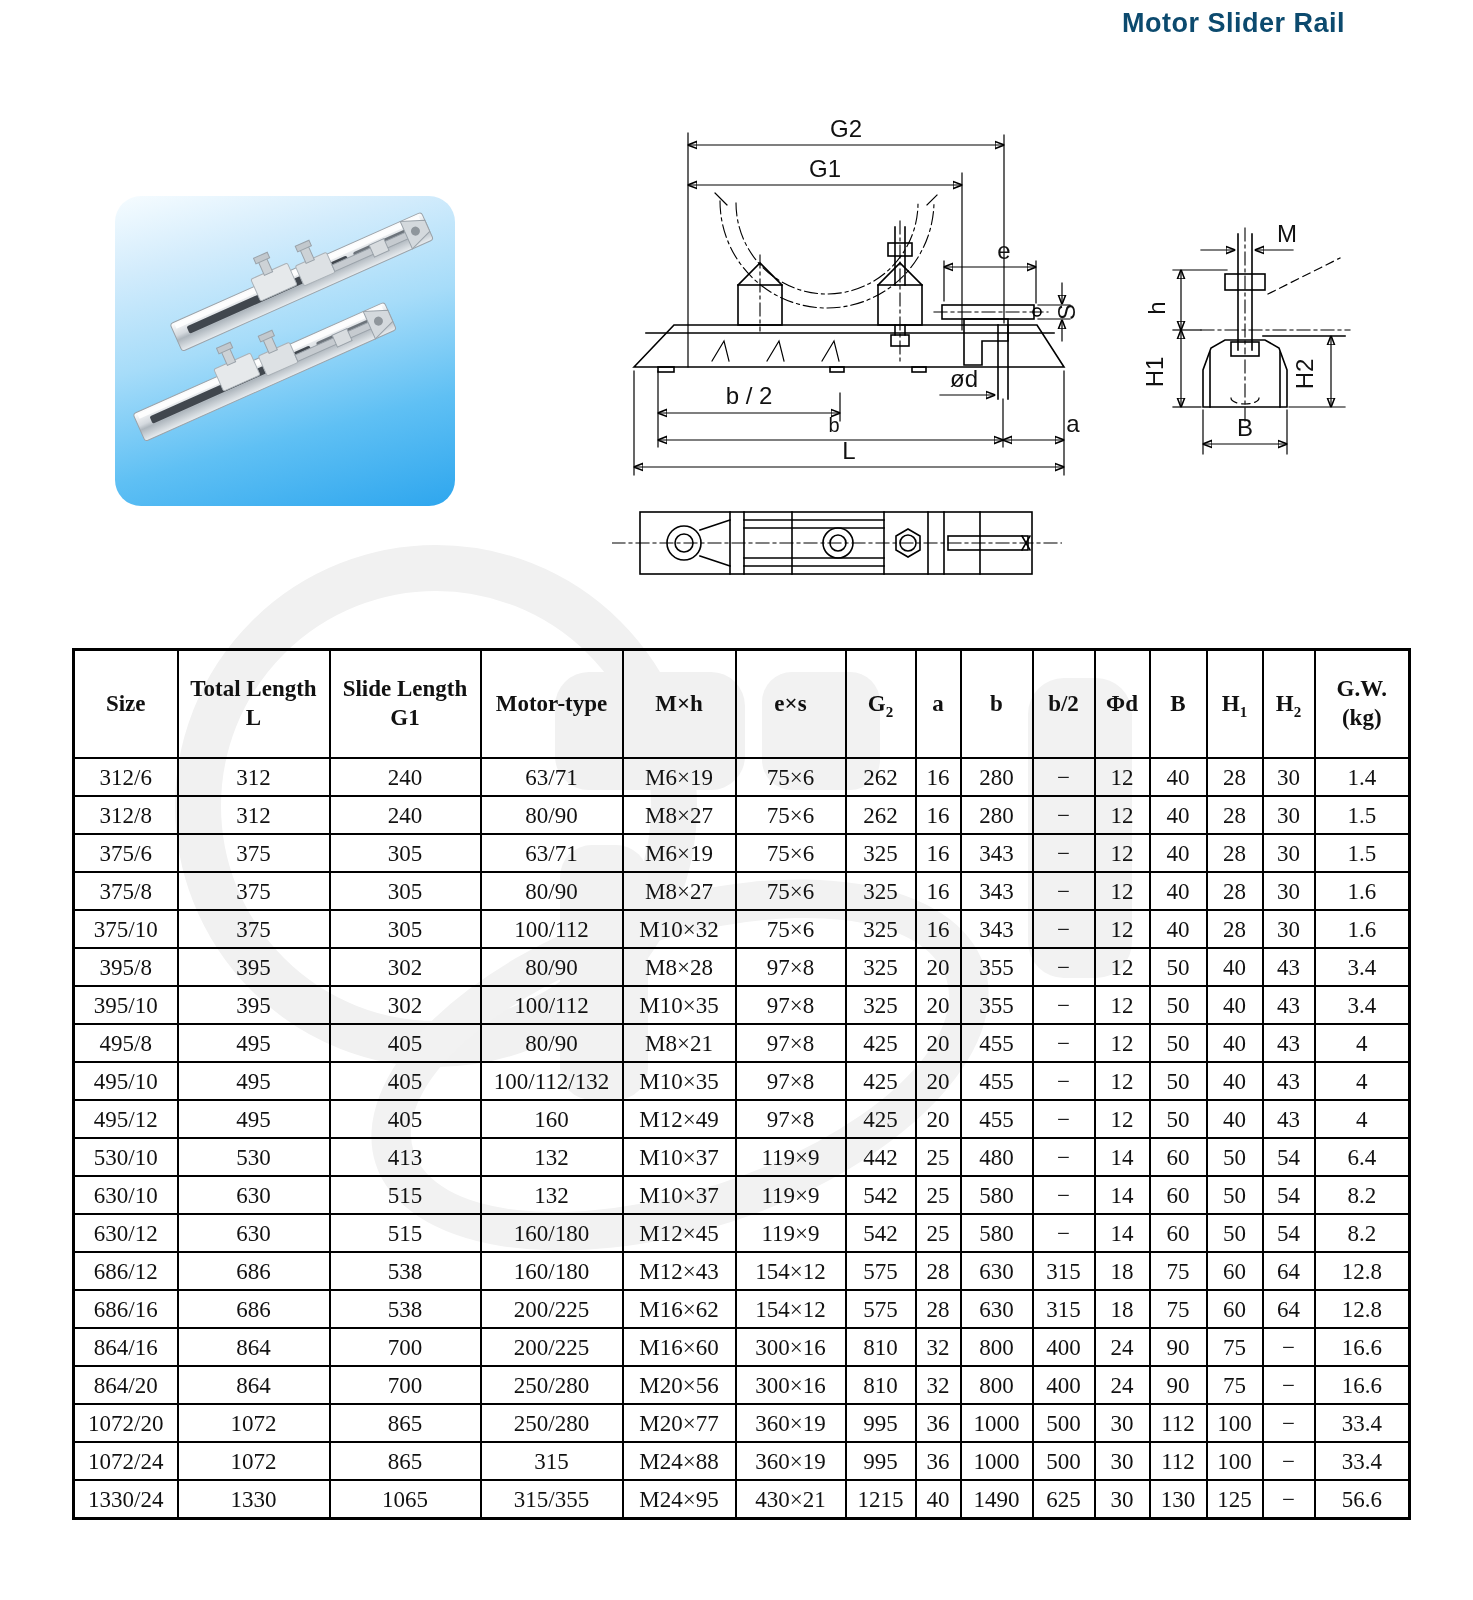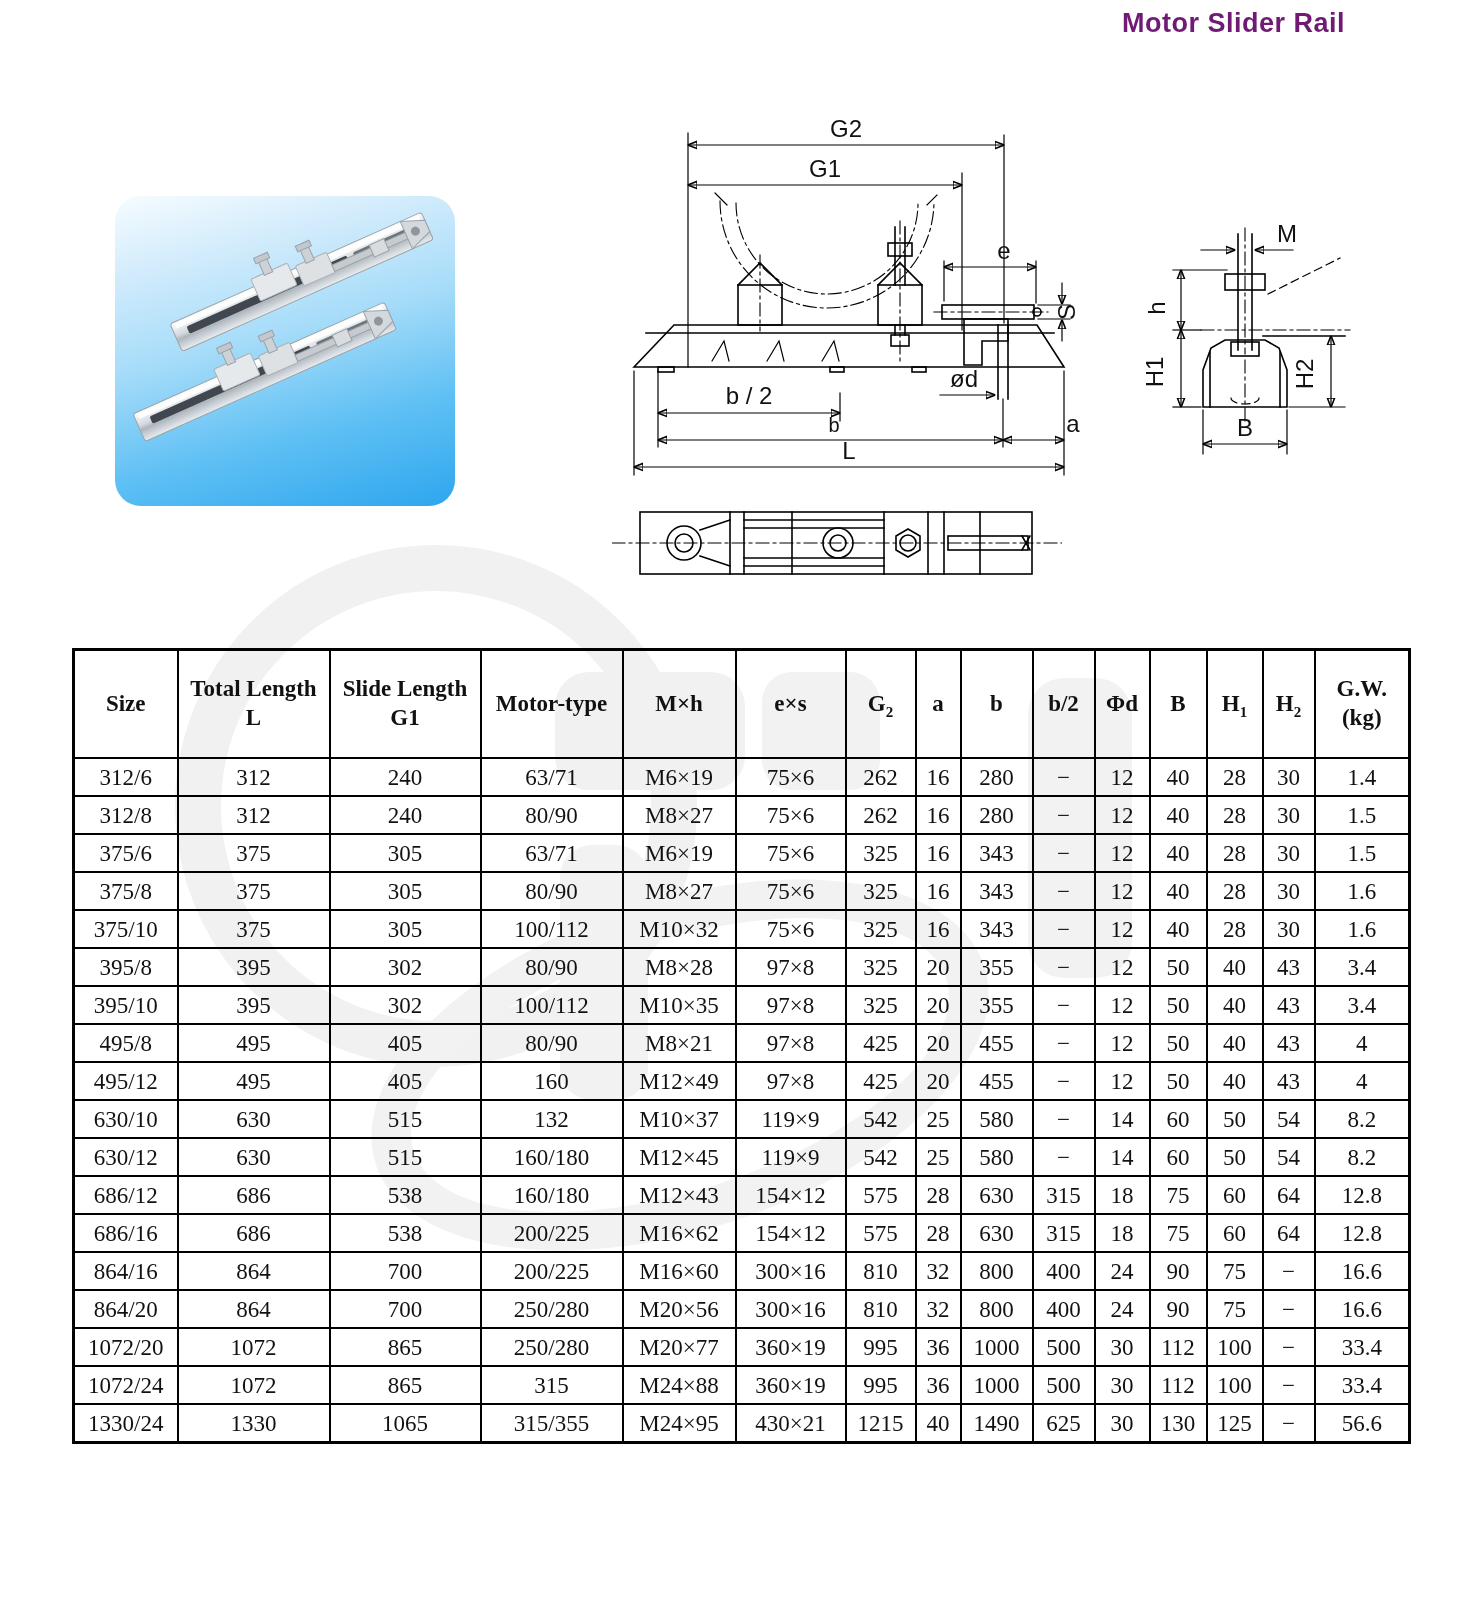--- a/index.html
+++ b/index.html
@@ -11,21 +11,21 @@
   .wm{position:absolute;z-index:0;}
   .wm-ring{left:175px;top:545px;width:430px;height:430px;border:46px solid #f1f1f1;border-radius:50%;}
   .wm-swoosh{left:360px;top:900px;width:560px;height:250px;border:40px solid #f2f2f2;border-radius:50%;transform:rotate(-18deg);}
   .wm-bar1{left:555px;top:672px;width:190px;height:118px;background:#f1f1f1;border-radius:34px;}
   .wm-bar2{left:1028px;top:678px;width:104px;height:300px;background:#f2f2f2;border-radius:36px;}
   .wm-bar3{left:762px;top:672px;width:118px;height:118px;background:#f2f2f2;border-radius:30px;}
   .wm-bar4{left:560px;top:845px;width:88px;height:255px;background:#f2f2f2;border-radius:32px;}
   
   .page-title{
     position:absolute;z-index:2;left:1122px;top:8px;
-    font-family:"Liberation Sans",sans-serif;font-weight:bold;font-size:27px;color:#701a75;
+    font-family:"Liberation Sans",sans-serif;font-weight:bold;font-size:27px;color:#0c4a6e;
     letter-spacing:0.5px;white-space:nowrap;
   }
   
   .photo{
     position:absolute;z-index:1;left:115px;top:196px;width:340px;height:310px;
     border-radius:26px;overflow:hidden;
     background:linear-gradient(165deg,#f6fcff 0%,#d3ecfc 20%,#a6dcf9 45%,#5fc0f4 72%,#2ea6ee 100%);
   }
   
   .draw{position:absolute;z-index:1;}
@@ -439,35 +439,69 @@
           <td>20</td>
           <td>455</td>
           <td>−</td>
           <td>12</td>
           <td>50</td>
           <td>40</td>
           <td>43</td>
           <td>4</td>
         </tr>
         <tr>
+          <td>495/10</td>
+          <td>495</td>
+          <td>405</td>
+          <td>100/112/132</td>
+          <td>M10×35</td>
+          <td>97×8</td>
+          <td>425</td>
+          <td>20</td>
+          <td>455</td>
+          <td>−</td>
+          <td>12</td>
+          <td>50</td>
+          <td>40</td>
+          <td>43</td>
+          <td>4</td>
+        </tr>
+        <tr>
           <td>495/12</td>
           <td>495</td>
           <td>405</td>
           <td>160</td>
           <td>M12×49</td>
           <td>97×8</td>
           <td>425</td>
           <td>20</td>
           <td>455</td>
           <td>−</td>
           <td>12</td>
           <td>50</td>
           <td>40</td>
           <td>43</td>
           <td>4</td>
+        </tr>
+        <tr>
+          <td>530/10</td>
+          <td>530</td>
+          <td>413</td>
+          <td>132</td>
+          <td>M10×37</td>
+          <td>119×9</td>
+          <td>442</td>
+          <td>25</td>
+          <td>480</td>
+          <td>−</td>
+          <td>14</td>
+          <td>60</td>
+          <td>50</td>
+          <td>54</td>
+          <td>6.4</td>
         </tr>
         <tr>
           <td>630/10</td>
           <td>630</td>
           <td>515</td>
           <td>132</td>
           <td>M10×37</td>
           <td>119×9</td>
           <td>542</td>
           <td>25</td>

